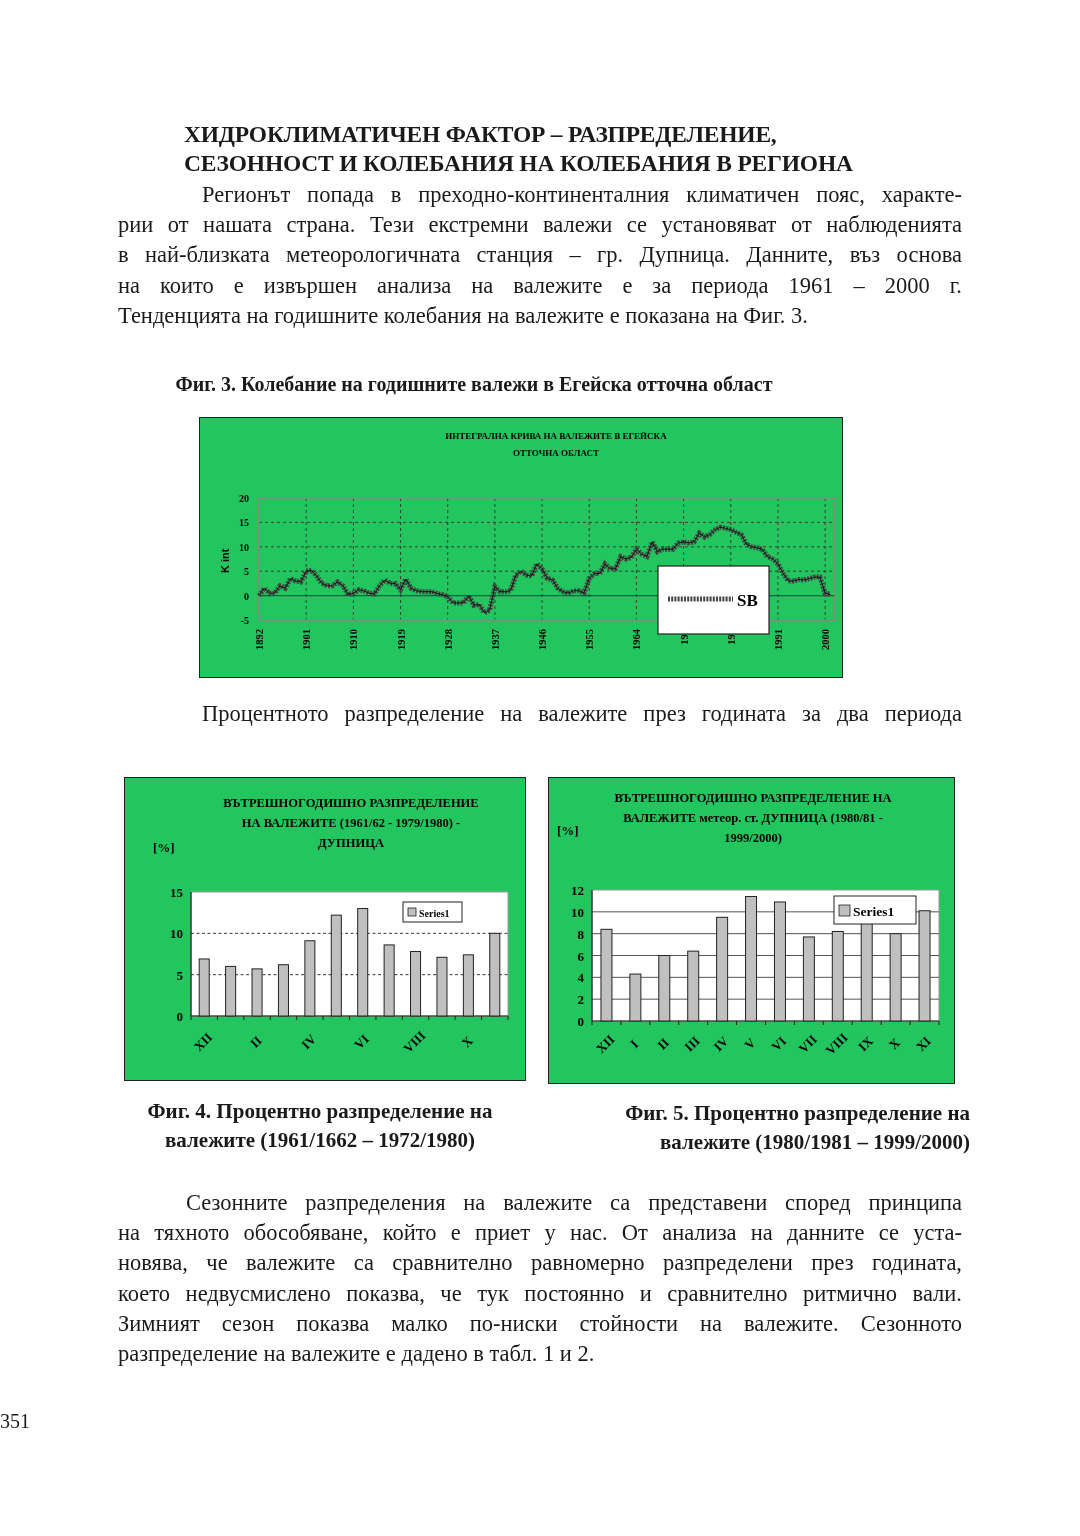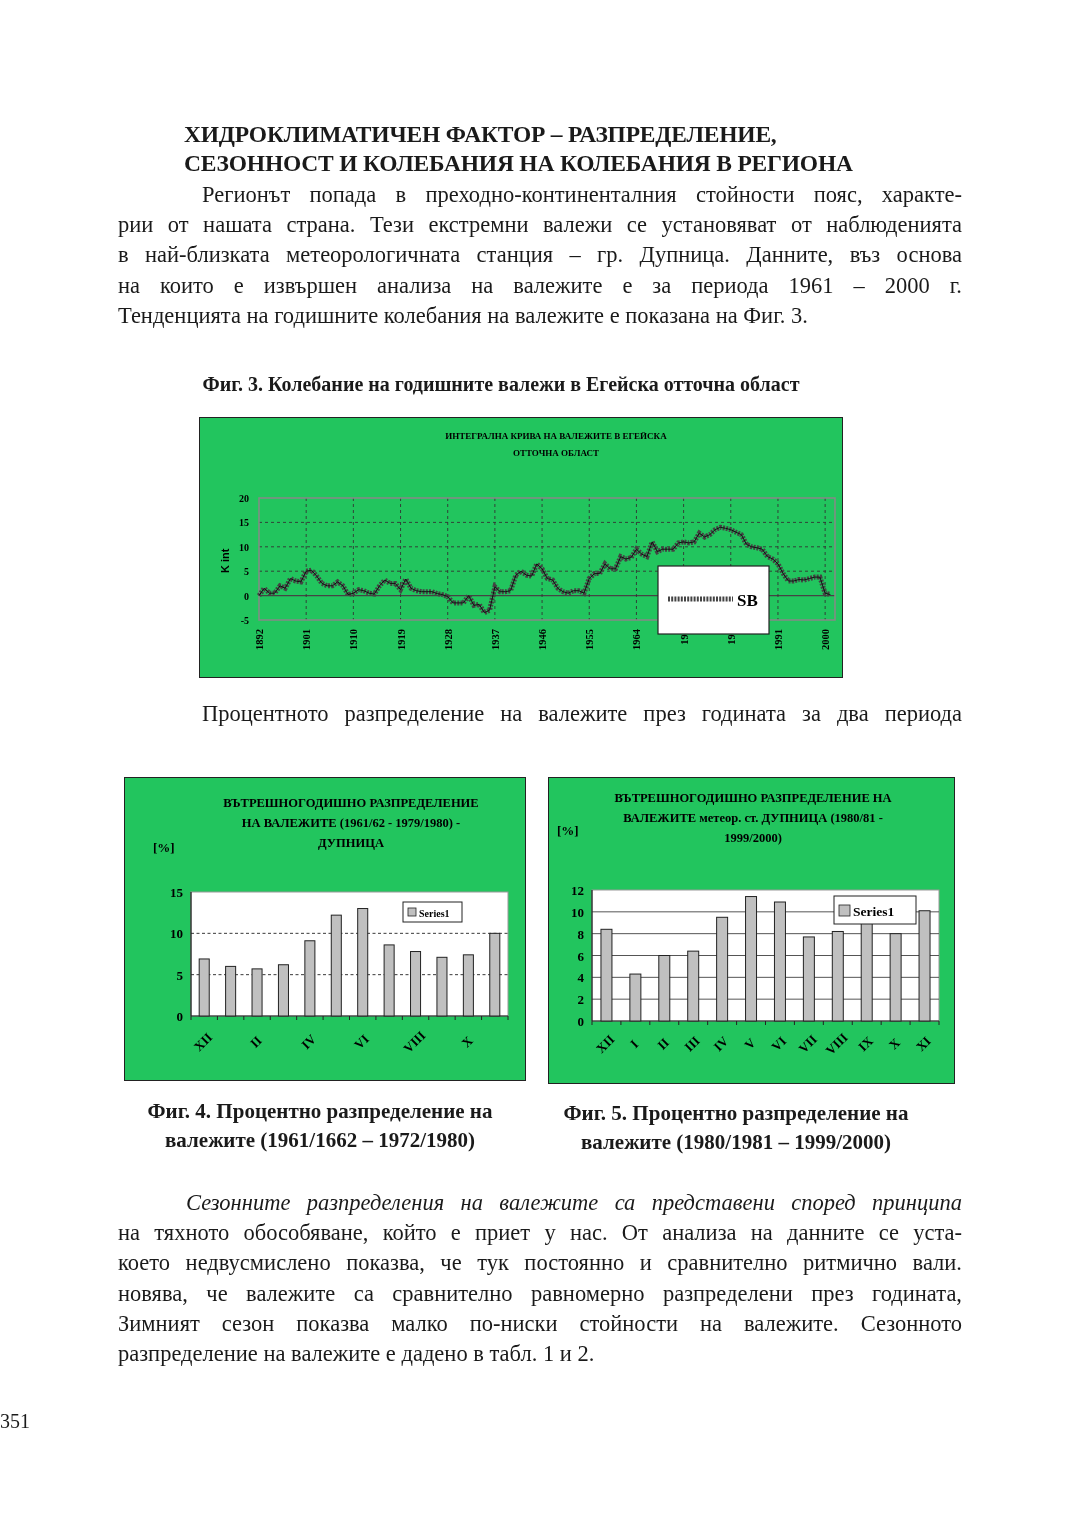--- a/index.html
+++ b/index.html
@@ -17,28 +17,28 @@
   .sans { font-family: "Liberation Sans", sans-serif; }
   .pagenum { left: 0; width: 928px; top: 1410px; font-size: 20px; }
 </style>
 </head>
 <body>
 
 <div class="abs heading" style="top:121px;">ХИДРОКЛИМАТИЧЕН ФАКТОР – РАЗПРЕДЕЛЕНИЕ,</div>
 <div class="abs heading" style="top:150px;">СЕЗОННОСТ И КОЛЕБАНИЯ НА КОЛЕБАНИЯ В РЕГИОНА</div>
 
 <div class="abs para" style="top:180px;">
-  <span class="line" style="padding-left:84px;">Регионът попада в преходно-континенталния стойности пояс, характе-</span>
+  <span class="line" style="padding-left:84px;">Регионът попада в преходно-континенталния климатичен пояс, характе-</span>
   <span class="line">рии от нашата страна. Тези екстремни валежи се установяват от наблюденията</span>
   <span class="line">в най-близката метеорологичната станция – гр. Дупница. Данните, въз основа</span>
   <span class="line">на които е извършен анализа на валежите е за периода 1961 – 2000 г.</span>
   <span class="line last">Тенденцията на годишните колебания на валежите е показана на Фиг. 3.</span>
 </div>
 
-<div class="abs caption" style="left:0; width:948px; text-align:center; top:373px;margin-left:27px;">Фиг. 3. Колебание на годишните валежи в Егейска отточна област</div>
+<div class="abs caption" style="left:0; width:948px; text-align:center; top:373px;">Фиг. 3. Колебание на годишните валежи в Егейска отточна област</div>
 
 <div class="abs chartbox" style="left:199px; top:417px; width:642px; height:259px;">
   <svg id="fig3svg" width="642" height="259" viewBox="199 417 642 259">
     <text x="555" y="438" font-size="9" font-weight="bold" text-anchor="middle">ИНТЕГРАЛНА КРИВА НА ВАЛЕЖИТЕ В ЕГЕЙСКА</text>
     <text x="555" y="455" font-size="9" font-weight="bold" text-anchor="middle">ОТТОЧНА ОБЛАСТ</text>
     <g id="fig3grid">
         <line x1="258" x2="834" y1="570.2" y2="570.2" stroke="#333" stroke-width="0.9" stroke-dasharray="3 3"></line>
         <line x1="258" x2="834" y1="545.8" y2="545.8" stroke="#333" stroke-width="0.9" stroke-dasharray="3 3"></line>
         <line x1="258" x2="834" y1="521.4" y2="521.4" stroke="#333" stroke-width="0.9" stroke-dasharray="3 3"></line>
         <line x1="258" x2="834" y1="594.6" y2="594.6" stroke="#444" stroke-width="1.2"></line>
@@ -215,27 +215,27 @@
       <rect x="838" y="904" width="11" height="11" fill="#c0c0c0" stroke="#222" stroke-width="0.8"></rect>
       <text x="852" y="915" font-size="13.5" font-weight="bold" font-family="Liberation Sans, sans-serif">Series1</text>
     </g>
   </svg>
 </div>
 
 <div class="abs figcap" style="left:110px; width:420px; top:1097px;">
   <div>Фиг. 4. Процентно разпределение на</div>
   <div>валежите (1961/1662 – 1972/1980)</div>
 </div>
-<div class="abs figcap" style="left:526px; width:420px; top:1099px;">
+<div class="abs figcap" style="left:550px; width:420px; top:1099px;text-align:right;">
   <div>Фиг. 5. Процентно разпределение на</div>
   <div>валежите (1980/1981 – 1999/2000)</div>
 </div>
 
 <div class="abs para" style="top:1188px;">
-  <span class="line" style="padding-left:68px;font-style:italic;">Сезонните разпределения на валежите са представени според принципа</span>
+  <span class="line" style="padding-left:68px;">Сезонните разпределения на валежите са представени според принципа</span>
   <span class="line">на тяхното обособяване, който е приет у нас. От анализа на данните се уста-</span>
+  <span class="line">новява, че валежите са сравнително равномерно разпределени през годината,</span>
   <span class="line">което недвусмислено показва, че тук постоянно и сравнително ритмично вали.</span>
-  <span class="line">новява, че валежите са сравнително равномерно разпределени през годината,</span>
   <span class="line">Зимният сезон показва малко по-ниски стойности на валежите. Сезонното</span>
   <span class="line last">разпределение на валежите е дадено в табл. 1 и 2.</span>
 </div>
 
 <div class="abs pagenum">351</div>
 
 </body></html>

